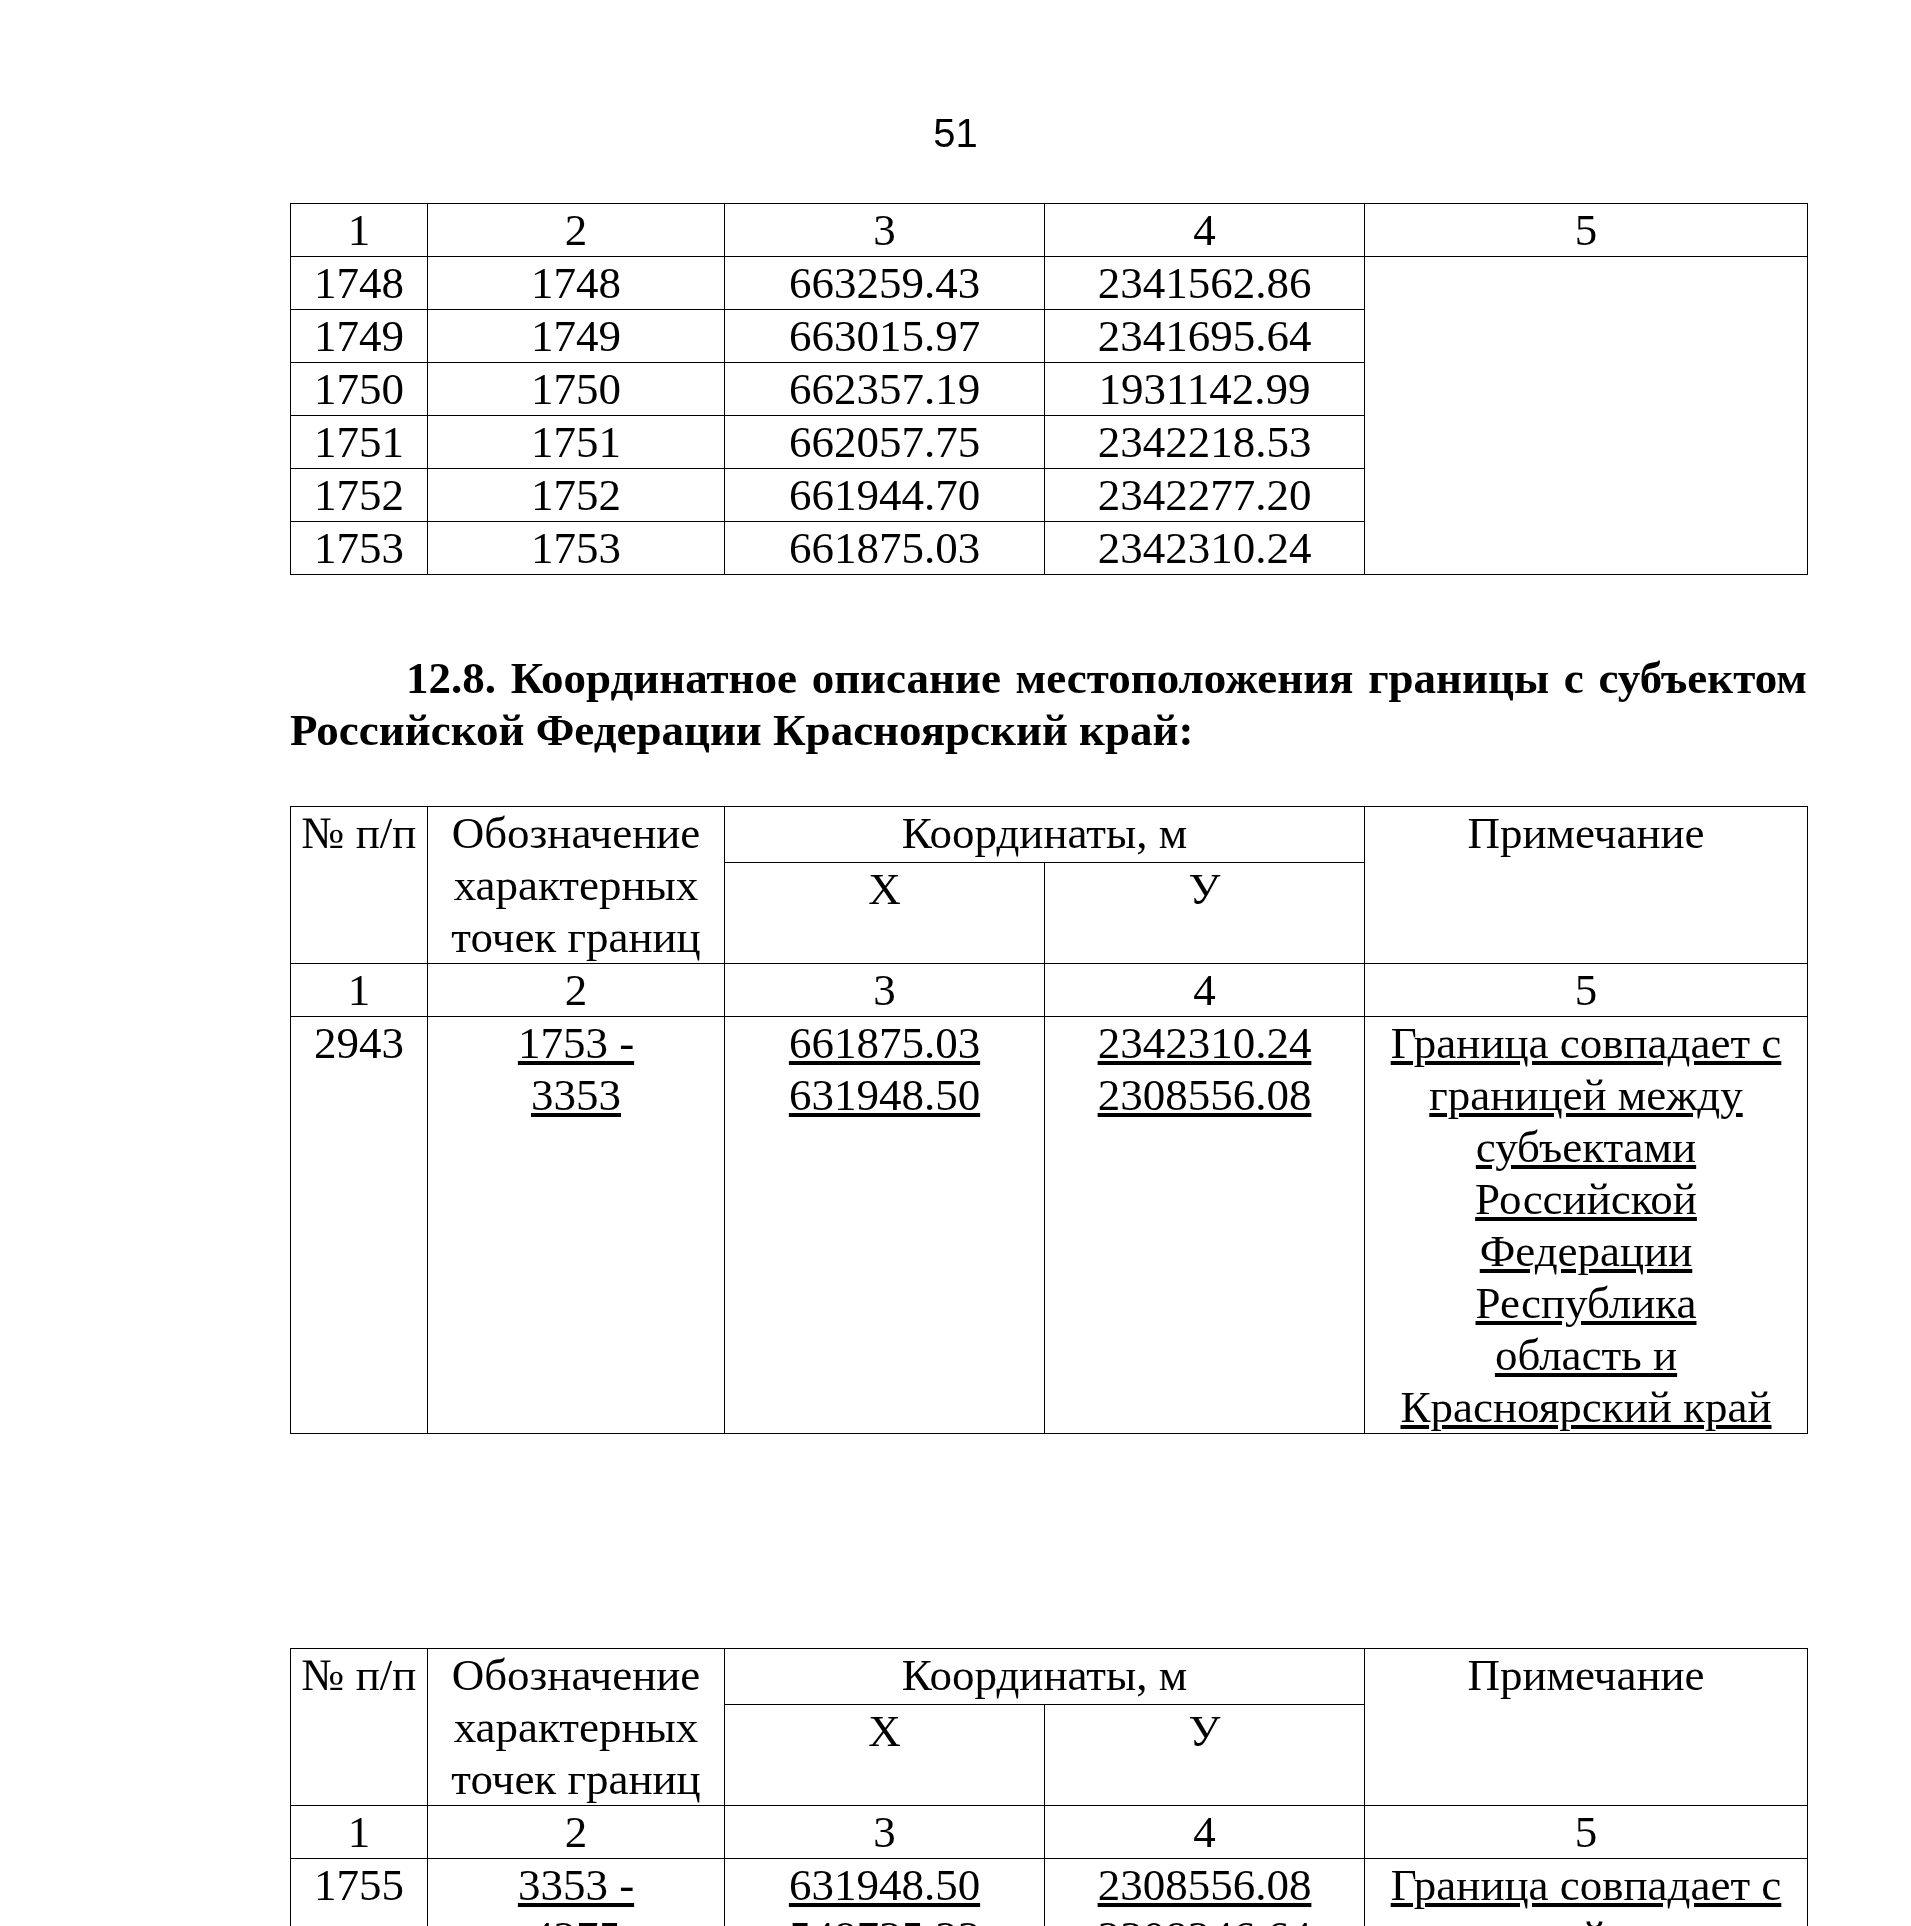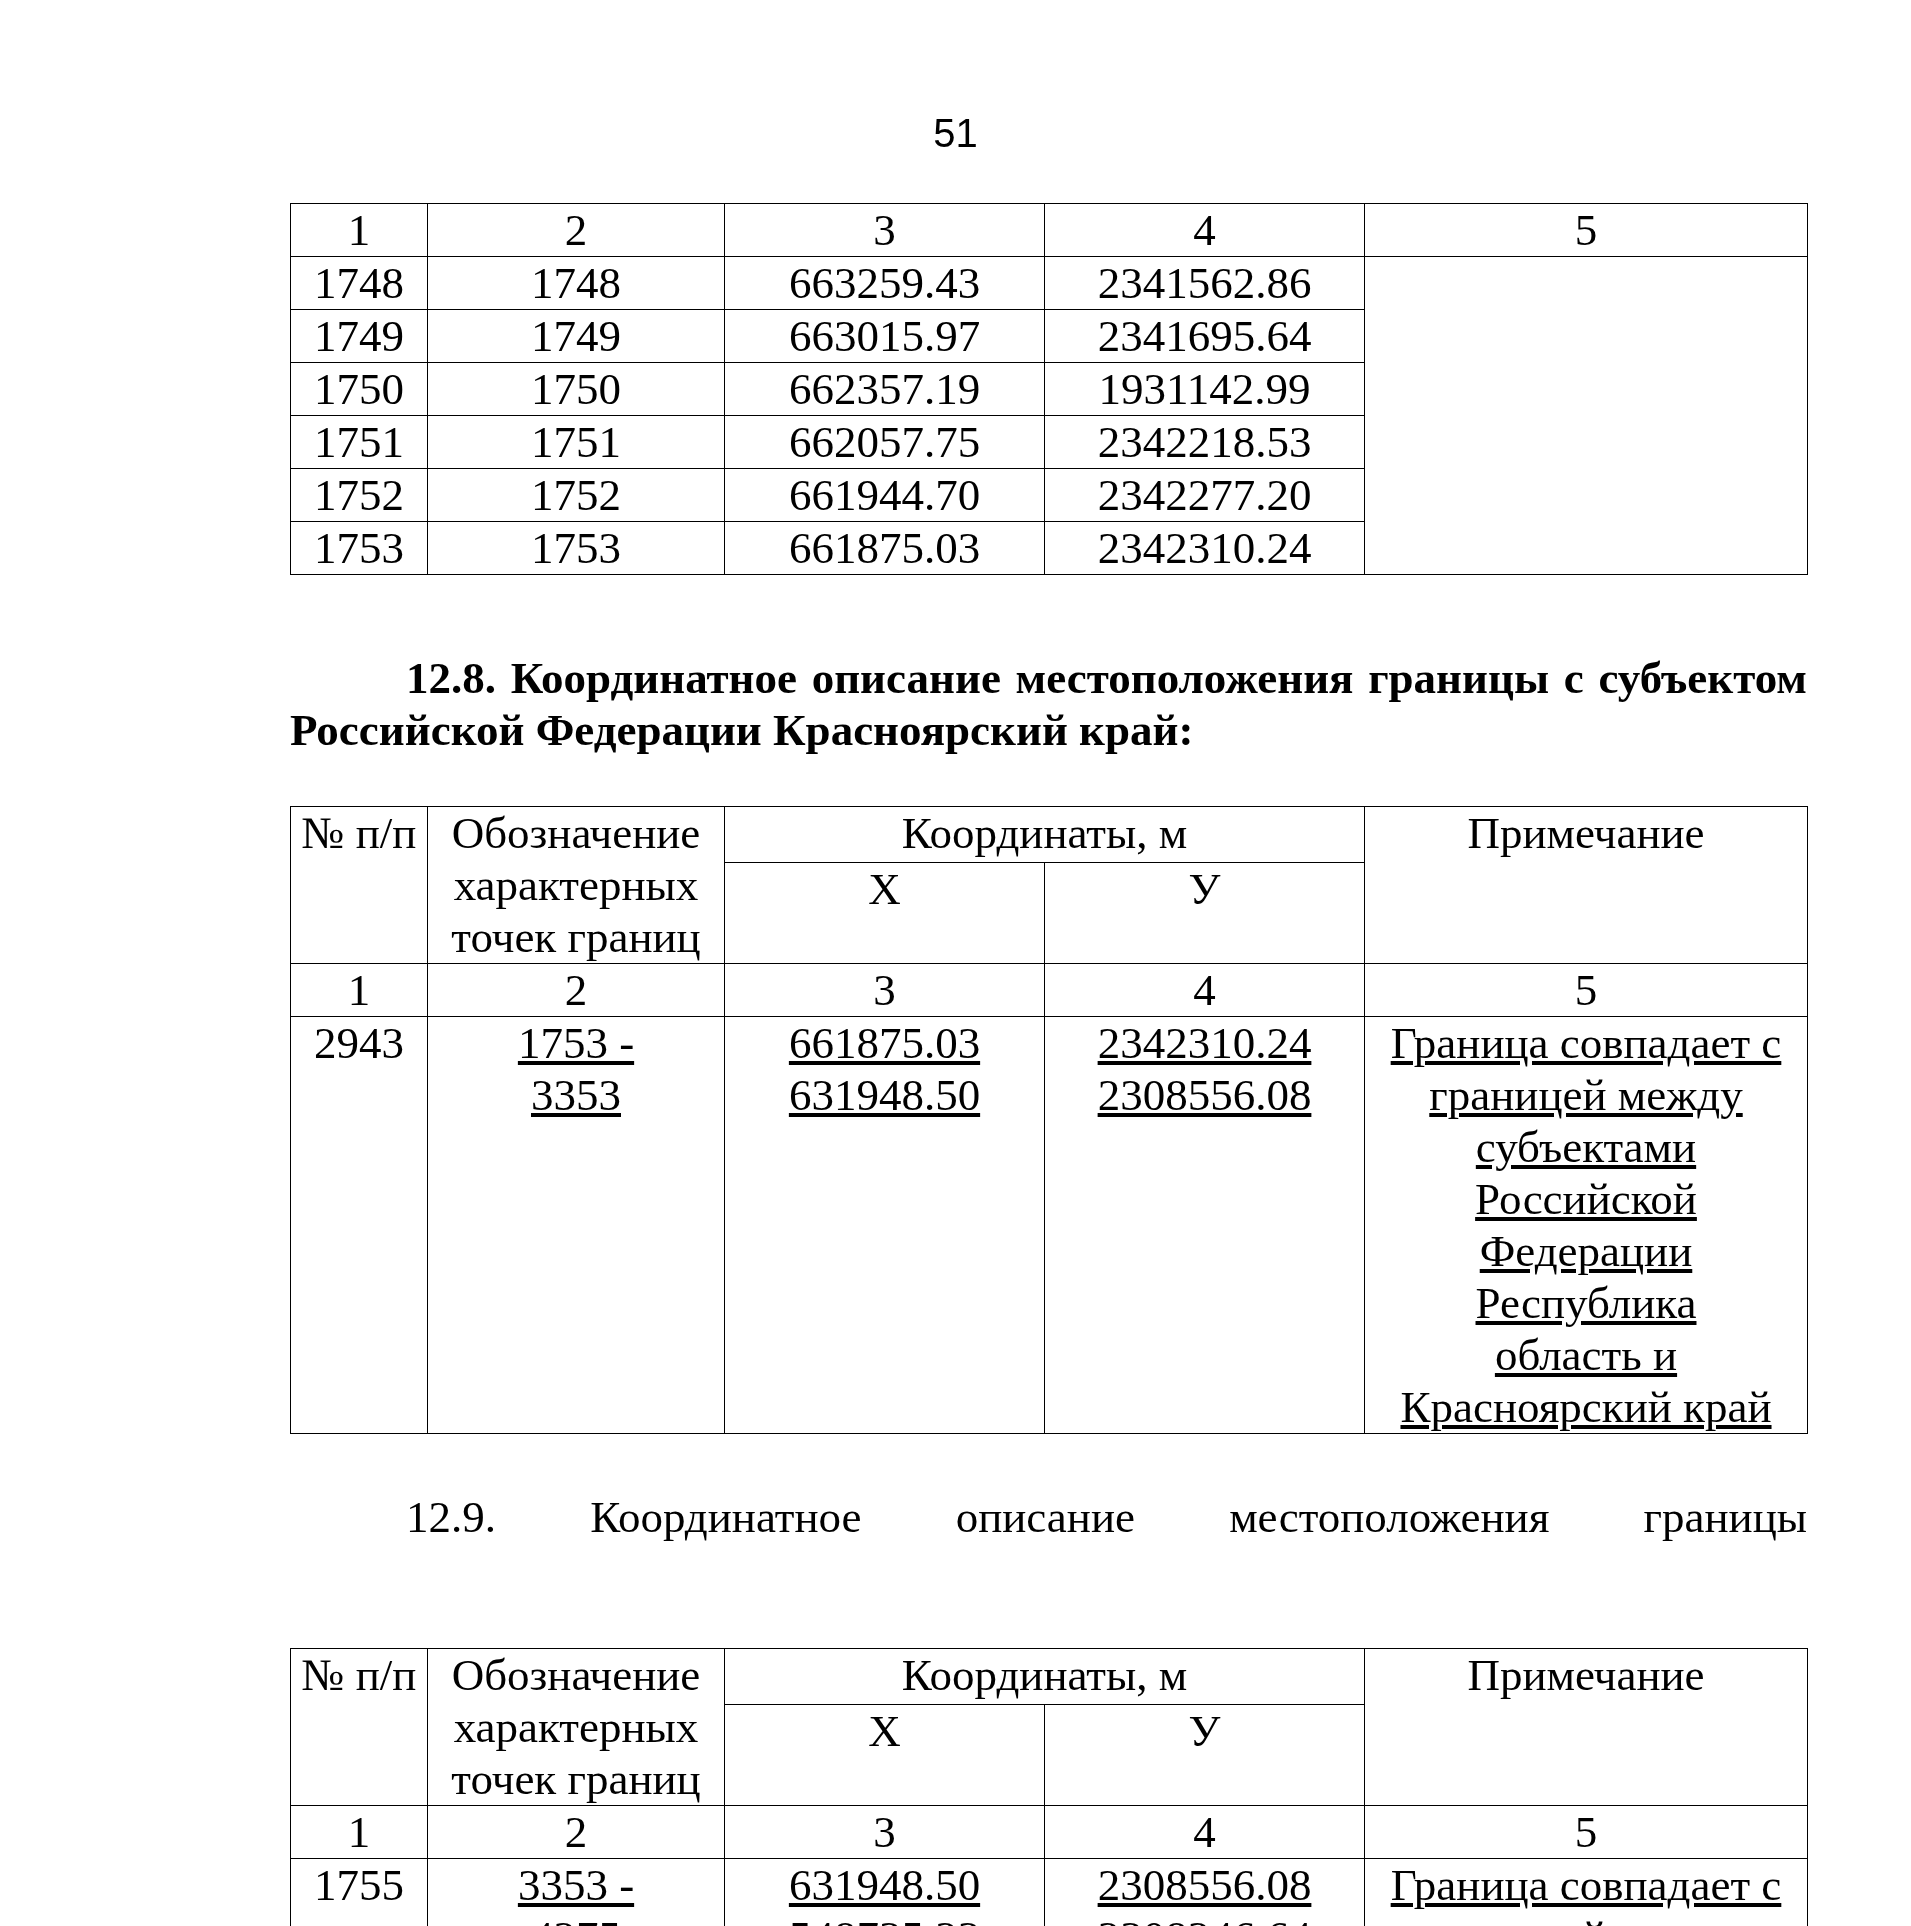--- a/index.html
+++ b/index.html
@@ -193,21 +193,20 @@
         <span class="cell-line">Федерации</span>
         <span class="cell-line">Республика</span>
         <span class="cell-line">область и</span>
         <span class="cell-line">Красноярский край</span>
       </td>
     </tr>
   </tbody>
 </table>
 
 <div class="para" id="para-12-9">
-  <span class="first-line"><span class="indent"></span><span>12.9.</span> <span>Координатное описание местоположения границы</span></span>
 </div>
 
 <table class="coords" id="table-khakassia">
   <colgroup>
       <col class="c1">
       <col class="c2">
       <col class="c3">
       <col class="c4">
       <col class="c5">
     </colgroup>

